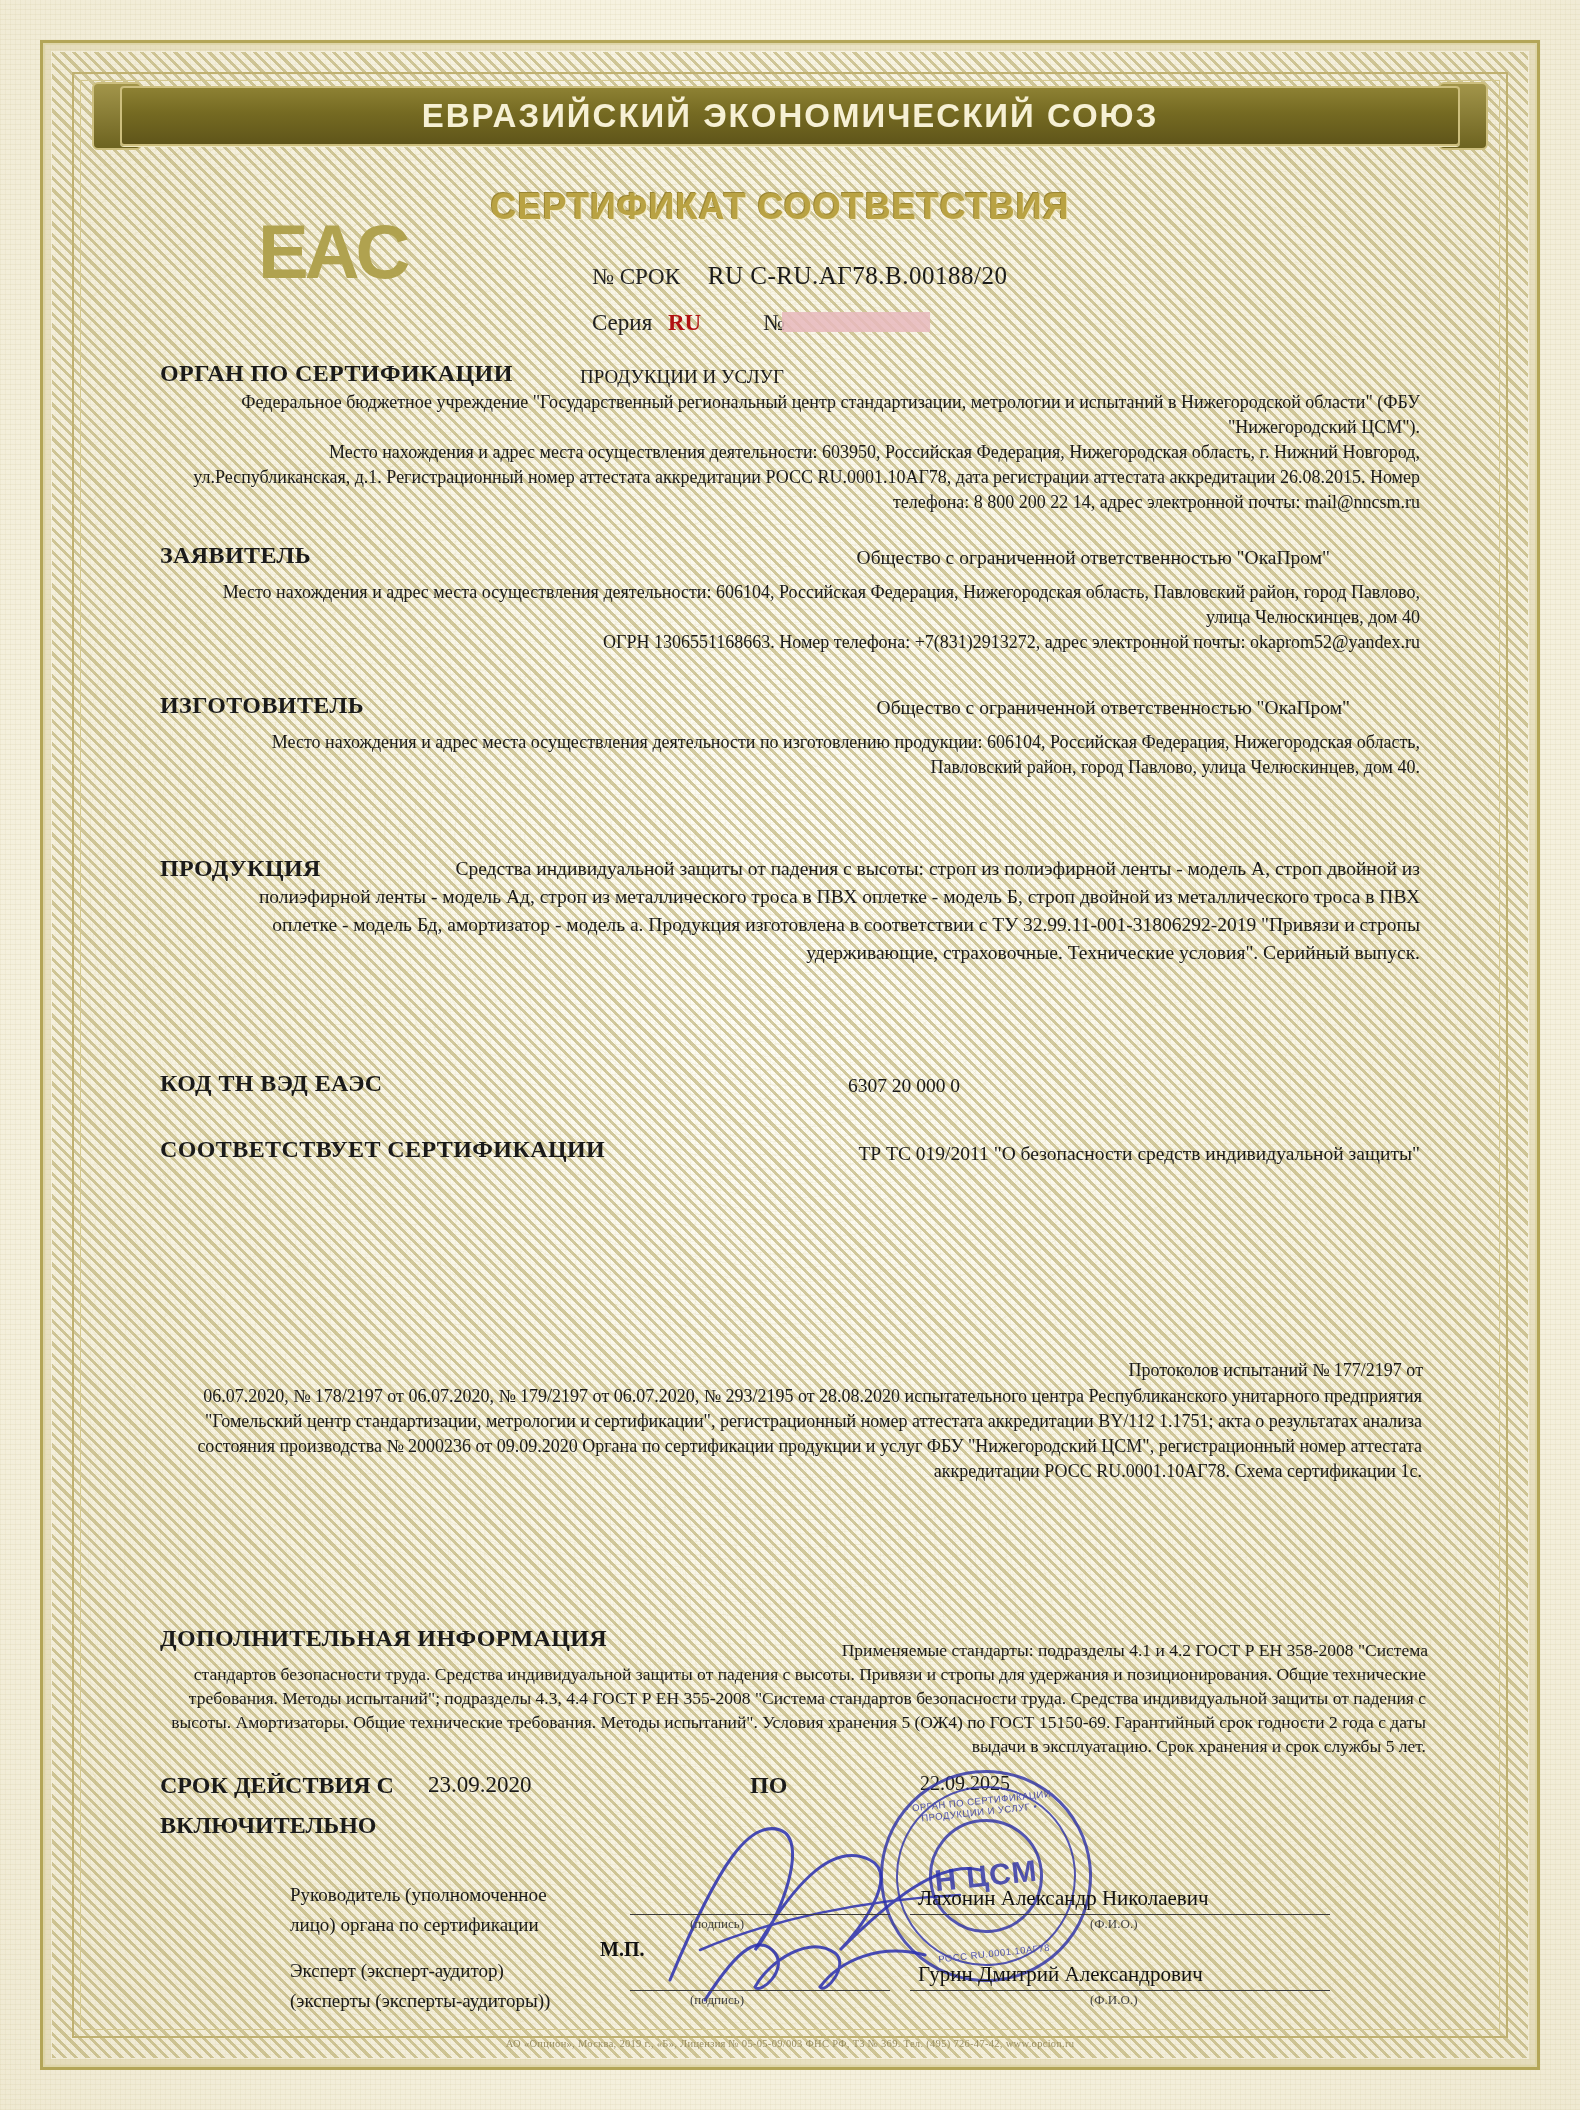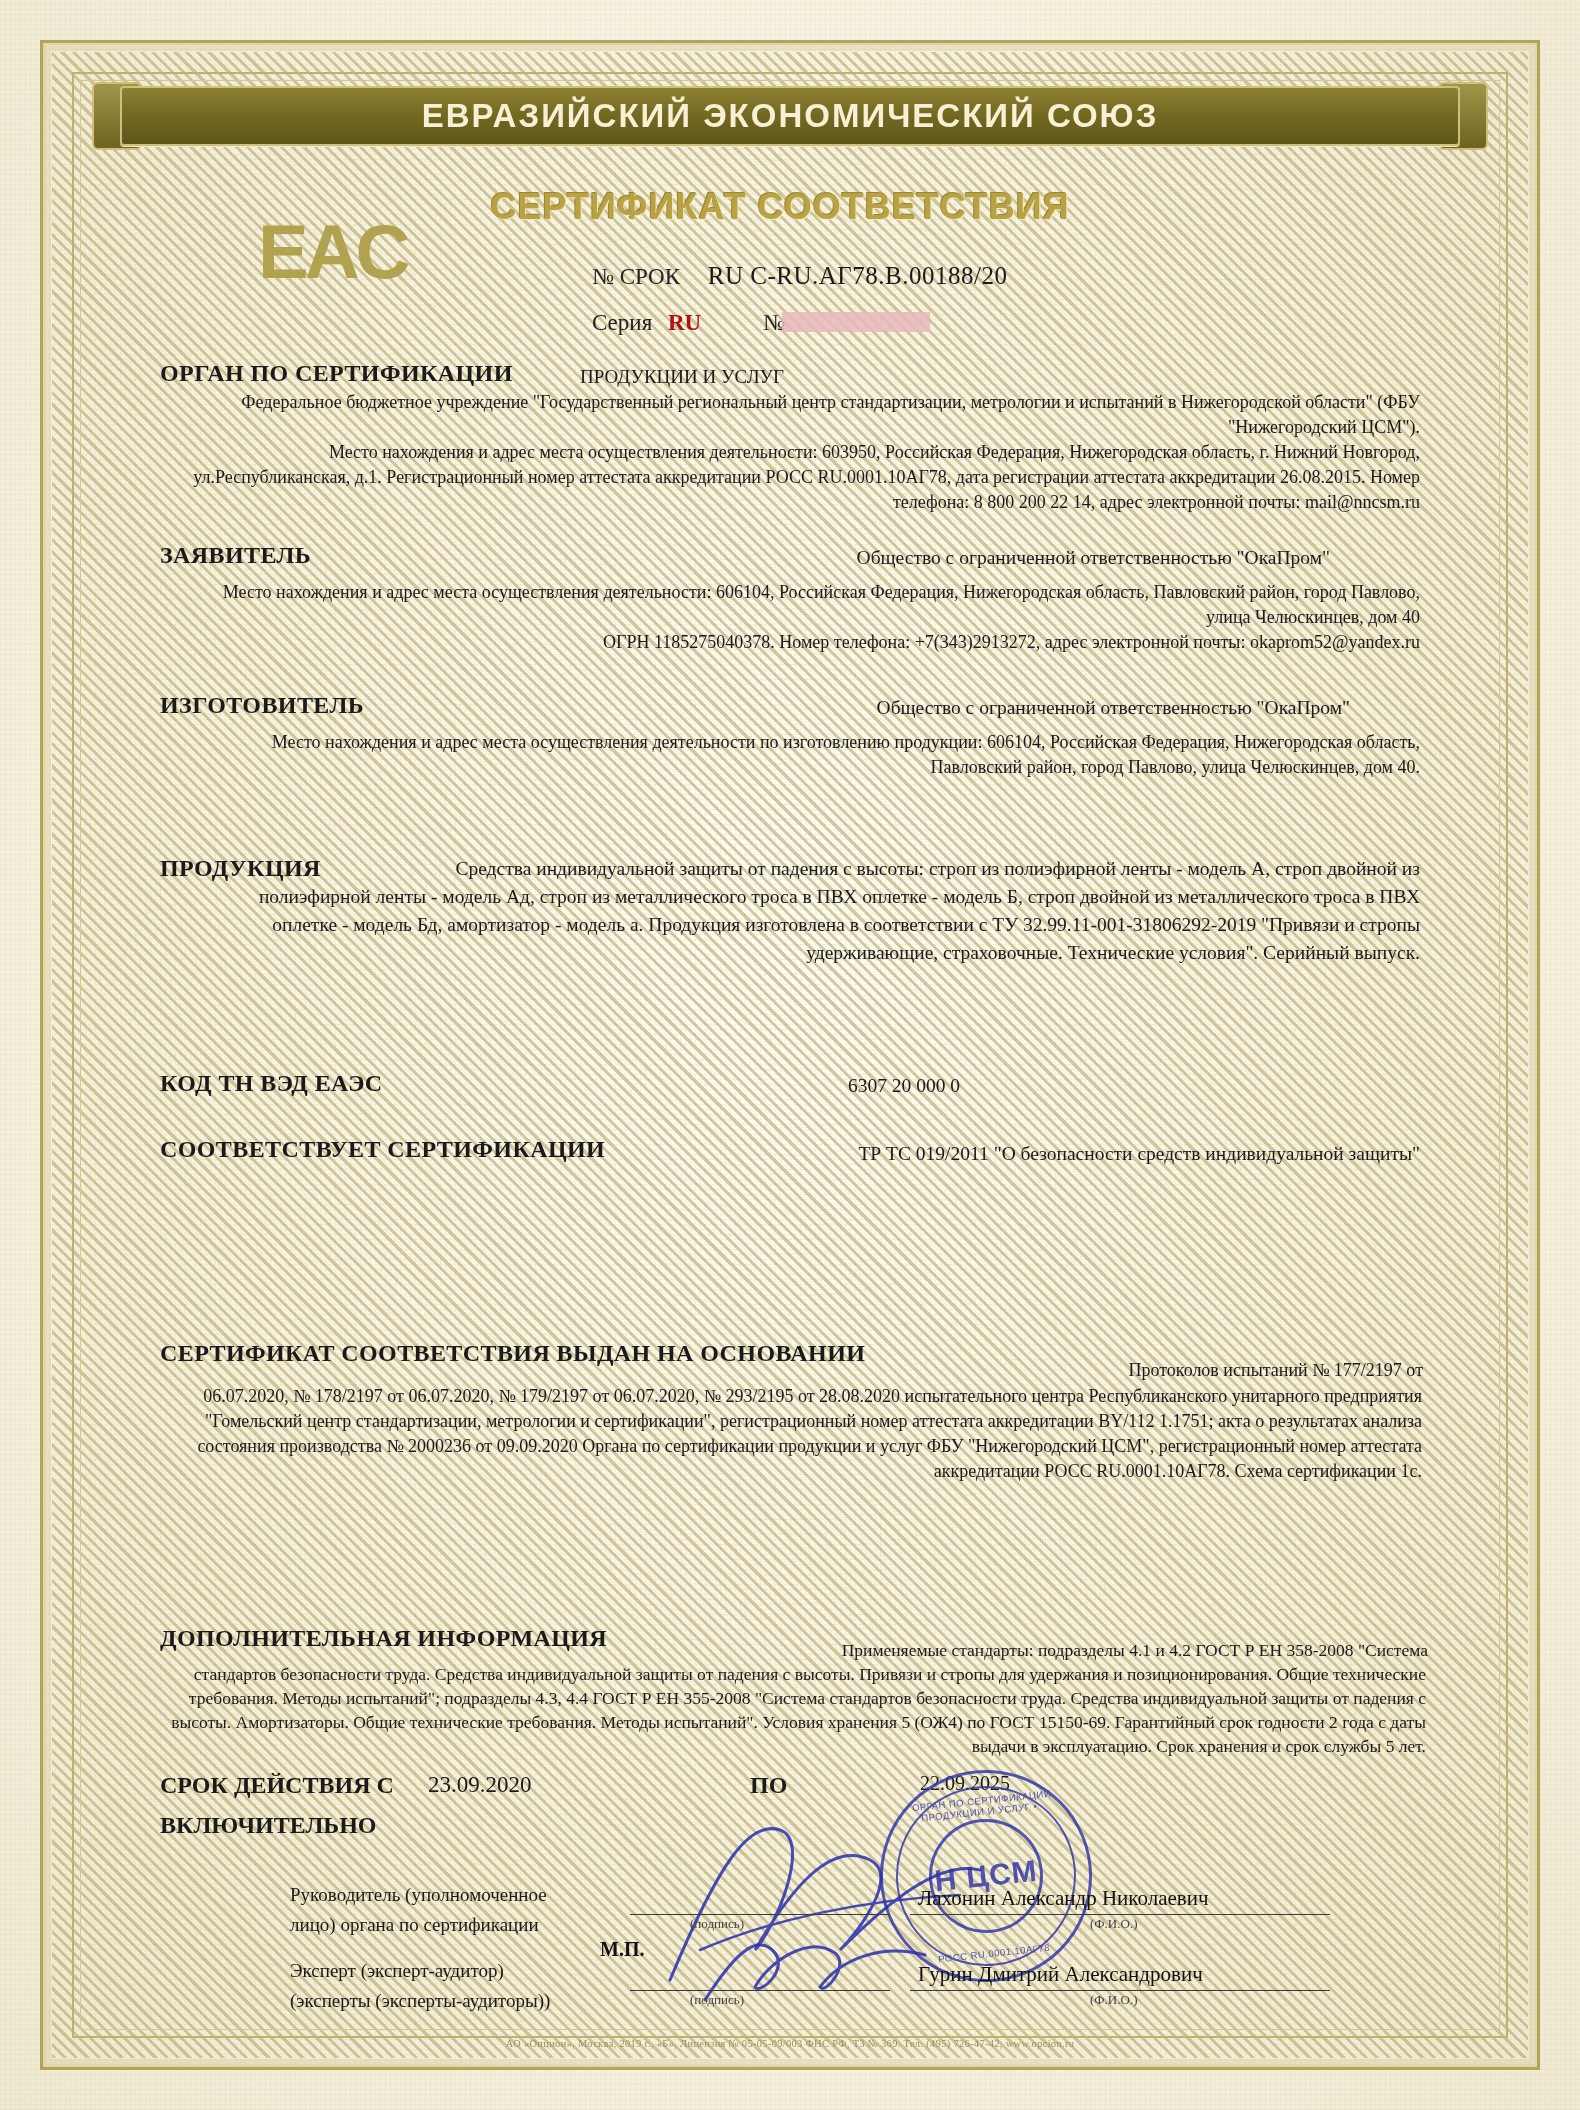--- a/index.html
+++ b/index.html
@@ -329,36 +329,35 @@
   <div class="pinkbar"></div>
 
   <div class="sec-head" style="left:160px; top:360px;">ОРГАН ПО СЕРТИФИКАЦИИ</div>
   <div class="sec-sub" style="left:580px; top:366px;">ПРОДУКЦИИ И УСЛУГ</div>
   <div class="para small" style="left:182px; top:390px; width:1238px; white-space:pre-line;">Федеральное бюджетное учреждение "Государственный региональный центр стандартизации, метрологии и испытаний в Нижегородской области" (ФБУ "Нижегородский ЦСМ").
 Место нахождения и адрес  места осуществления деятельности: 603950, Российская Федерация, Нижегородская область, г. Нижний Новгород, ул.Республиканская, д.1. Регистрационный номер аттестата аккредитации  РОСС RU.0001.10АГ78, дата регистрации аттестата аккредитации  26.08.2015.  Номер телефона: 8 800 200 22 14, адрес электронной почты: mail@nncsm.ru</div>
 
   <div class="sec-head" style="left:160px; top:542px;">ЗАЯВИТЕЛЬ</div>
   <div class="para" style="left:430px; top:544px; width:900px;">Общество с ограниченной ответственностью "ОкаПром"</div>
   <div class="para small" style="left:188px; top:580px; width:1232px; white-space:pre-line;">Место нахождения и адрес  места осуществления деятельности: 606104, Российская Федерация, Нижегородская область, Павловский район, город Павлово, улица Челюскинцев, дом 40
-ОГРН 1185275040378. Номер телефона: +7(343)2913272, адрес электронной почты: okaprom52@yandex.ru</div>
+ОГРН 1306551168663. Номер телефона: +7(831)2913272, адрес электронной почты: okaprom52@yandex.ru</div>
 
   <div class="sec-head" style="left:160px; top:692px;">ИЗГОТОВИТЕЛЬ</div>
   <div class="para" style="left:450px; top:694px; width:900px;">Общество с ограниченной ответственностью "ОкаПром"</div>
   <div class="para small" style="left:182px; top:730px; width:1238px;">Место нахождения и адрес  места осуществления деятельности по изготовлению продукции: 606104, Российская Федерация, Нижегородская область, Павловский район, город Павлово, улица Челюскинцев, дом 40.</div>
 
   <div class="sec-head" style="left:160px; top:855px;">ПРОДУКЦИЯ</div>
   <div class="para" style="left:200px; top:855px; width:1220px; text-indent:180px;">Средства индивидуальной защиты от падения с высоты: строп из полиэфирной ленты - модель А, строп  двойной из полиэфирной ленты - модель Ад, строп из металлического троса в ПВХ оплетке - модель Б, строп двойной из металлического троса в ПВХ оплетке - модель Бд, амортизатор - модель а.  Продукция изготовлена в соответствии с ТУ 32.99.11-001-31806292-2019 "Привязи и стропы удерживающие, страховочные. Технические условия". Серийный выпуск.</div>
 
   <div class="sec-head" style="left:160px; top:1070px;">КОД ТН ВЭД ЕАЭС</div>
   <div class="para" style="left:460px; top:1072px; width:500px;">6307 20 000 0</div>
 
   <div class="sec-head" style="left:160px; top:1136px;">СООТВЕТСТВУЕТ СЕРТИФИКАЦИИ</div>
   <div class="para" style="left:740px; top:1140px; width:680px;">ТР ТС 019/2011 "О безопасности средств индивидуальной защиты"</div>
 
-  <div class="sec-head" style="left:160px; top:1340px;">СЕРТИФИКАТ СООТВЕТСТВИЯ  ВЫДАН НА ОСНОВАНИИ</div>
   <div class="para small" style="left:893px; top:1358px; width:530px;">Протоколов испытаний № 177/2197 от</div>
   <div class="para small" style="left:182px; top:1384px; width:1240px;">06.07.2020, № 178/2197 от 06.07.2020, № 179/2197 от 06.07.2020, № 293/2195 от 28.08.2020 испытательного центра Республиканского унитарного предприятия "Гомельский центр стандартизации, метрологии и сертификации", регистрационный номер аттестата аккредитации BY/112 1.1751; акта о результатах анализа состояния производства № 2000236 от 09.09.2020  Органа по сертификации продукции и услуг ФБУ "Нижегородский ЦСМ", регистрационный номер аттестата аккредитации РОСС RU.0001.10АГ78. Схема сертификации 1с.</div>
 
   <div class="sec-head" style="left:160px; top:1625px;">ДОПОЛНИТЕЛЬНАЯ ИНФОРМАЦИЯ</div>
   <div class="para tiny" style="left:680px; top:1638px; width:748px;">Применяемые стандарты: подразделы 4.1 и 4.2 ГОСТ Р ЕН 358-2008 "Система</div>
   <div class="para tiny" style="left:160px; top:1662px; width:1266px;">стандартов безопасности труда. Средства индивидуальной защиты от падения с высоты. Привязи и стропы для удержания и позиционирования. Общие технические требования. Методы испытаний"; подразделы 4.3, 4.4 ГОСТ Р ЕН 355-2008 "Система стандартов безопасности труда. Средства индивидуальной защиты от падения с высоты. Амортизаторы. Общие технические требования. Методы испытаний".  Условия хранения 5 (ОЖ4) по ГОСТ 15150-69. Гарантийный срок годности 2 года с даты выдачи в эксплуатацию.  Срок хранения и срок службы 5 лет.</div>
 
   <div class="valid-row">
     <span>СРОК ДЕЙСТВИЯ С</span>
     <span class="d1">23.09.2020</span>

